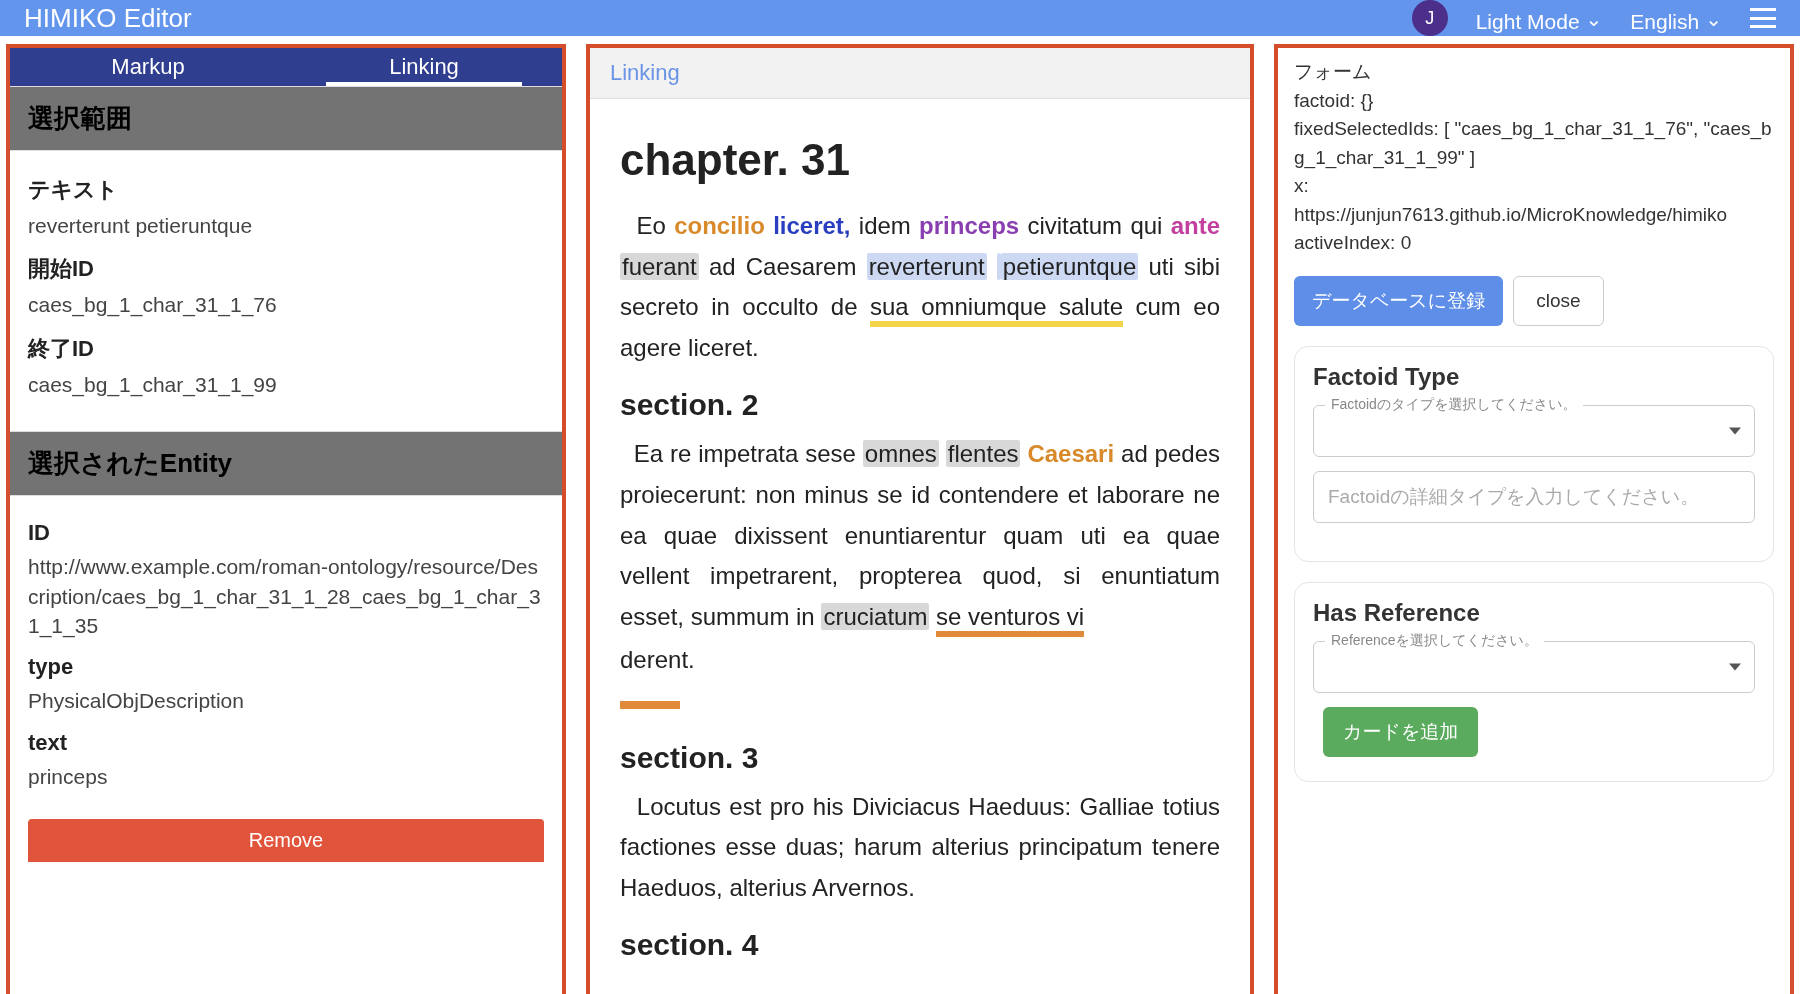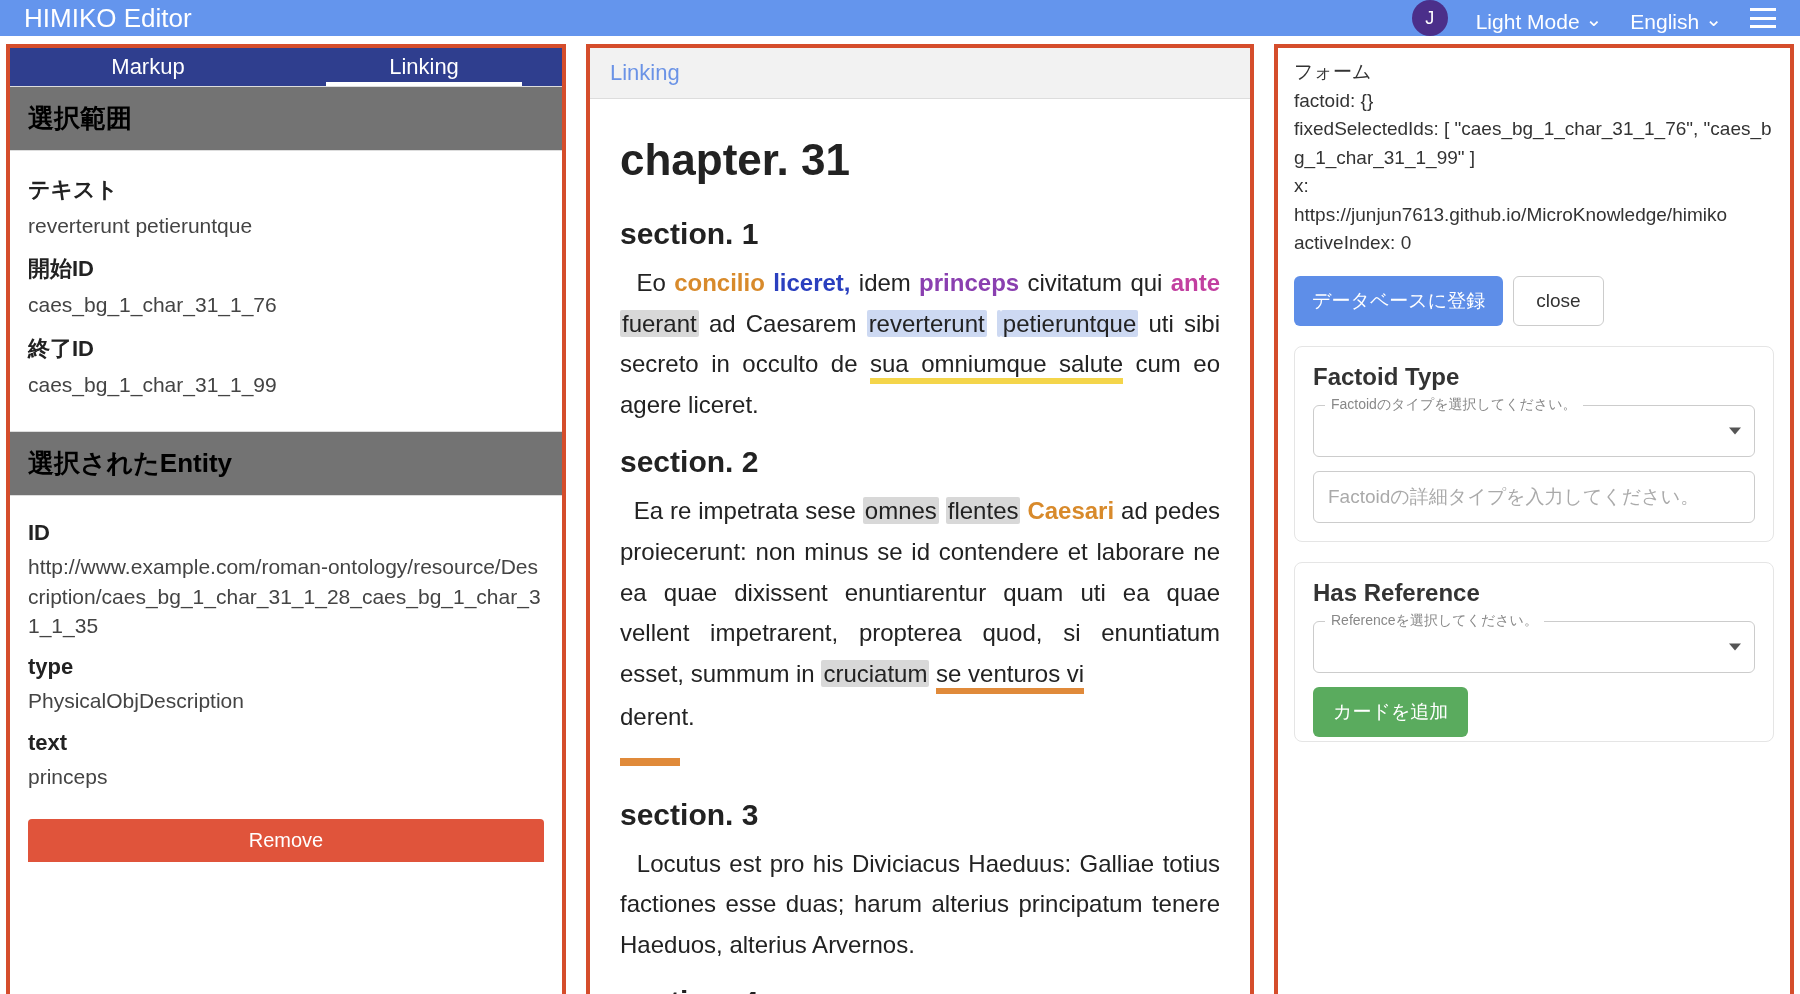--- a/index.html
+++ b/index.html
@@ -106,21 +106,21 @@
 .rp .btnrow { display:flex; gap:10px; margin:18px 0 20px 0; }
 .btn-blue {
   background:#5e8ee8; color:#fff; border:none; border-radius:6px;
   padding:12px 18px; font-size:19px; cursor:pointer;
 }
 .btn-plain {
   background:#fff; color:#333; border:1px solid #ccc; border-radius:6px;
   padding:12px 22px; font-size:19px; cursor:pointer;
 }
 .form-card {
-  border:1px solid #e5e5e5; border-radius:8px; padding:16px 18px 4px 18px; margin-bottom:20px;
+  border:1px solid #e5e5e5; border-radius:14px; padding:16px 18px 24px 18px; margin-bottom:20px;
 }
 .form-card h3 { font-size:24px; font-weight:700; margin-bottom:14px; }
 .field-wrap { position:relative; margin-bottom:14px; }
 .field-legend {
   position:absolute; top:-9px; left:12px; background:#fff; padding:0 6px;
   font-size:14px; color:#888;
 }
 .select, .tinput {
   width:100%; border:1px solid #ccc; border-radius:6px;
   padding:14px 40px 14px 14px; font-size:19px; background:#fff;
@@ -131,21 +131,21 @@
   position:absolute; right:14px; top:50%; transform:translateY(-50%);
   pointer-events:none;
 }
 .select-caret::after {
   content:""; display:block; width:0; height:0;
   border-left:6px solid transparent; border-right:6px solid transparent;
   border-top:7px solid #555;
 }
 .btn-green {
   background:#5aab5e; color:#fff; border:none; border-radius:6px;
-  padding:12px 20px; font-size:19px; cursor:pointer;
+  padding:12px 20px; font-size:19px; cursor:pointer;margin-left:10px;
 }
 </style>
 </head>
 <body>
 
 <div class="app">
   <div class="topbar">
     <div class="topbar-title">HIMIKO Editor</div>
     <div class="topbar-right">
       <div class="avatar">J</div>
@@ -193,21 +193,20 @@
           <div class="val">princeps</div>
         </div>
         <button class="remove-btn">Remove</button>
       </div>
     </div>
 
     <div class="panel panel-mid">
       <div class="mid-head">Linking</div>
       <div class="doc">
         <h1>chapter. 31</h1>
-        <h2>section. 1</h2>
         <p>
           &nbsp;&nbsp;<span class="tok">Eo </span>
           <span class="tok c-orange">concilio</span>
           <span class="tok"> </span>
           <span class="tok c-blue">liceret,</span>
           <span class="tok"> idem </span>
           <span class="tok c-purple">princeps</span>
           <span class="tok"> civitatum qui </span>
           <span class="tok c-magenta">ante</span>
           <span class="tok"> </span>

